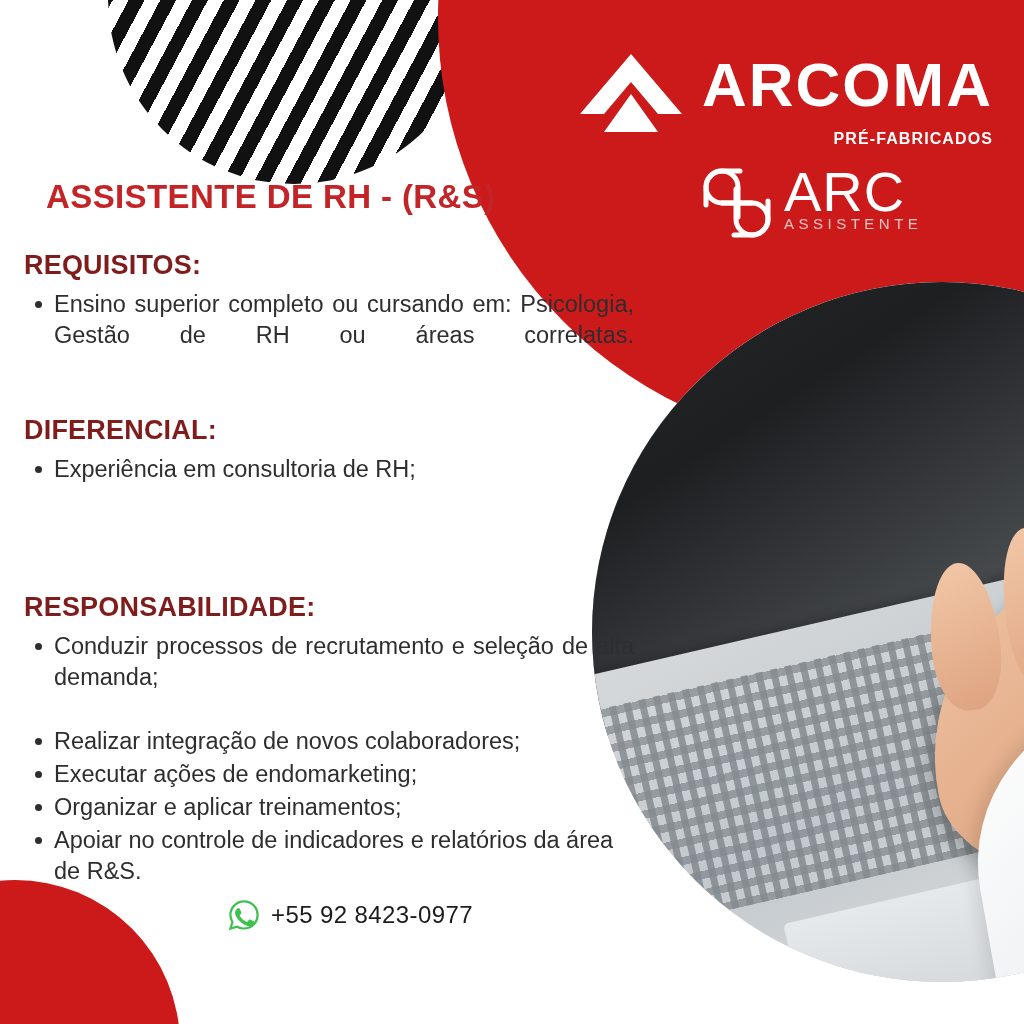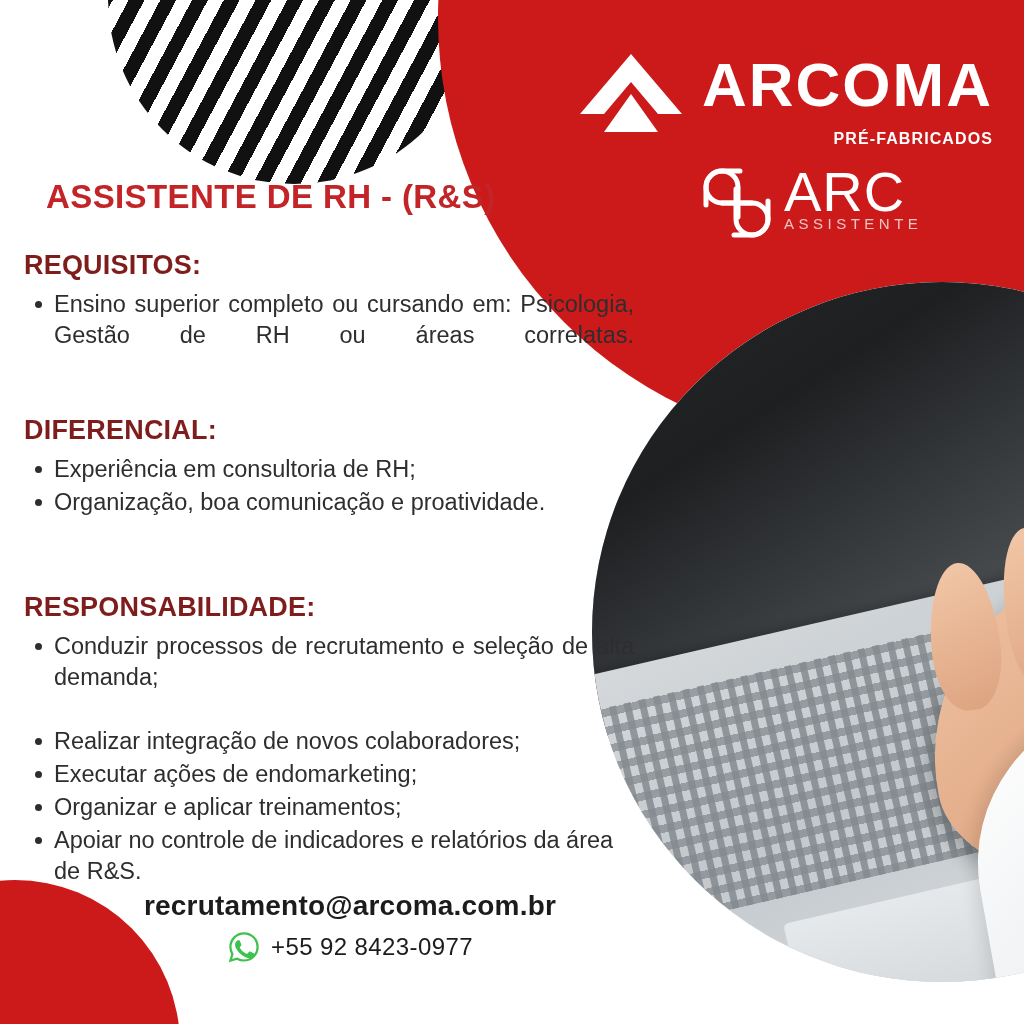--- a/index.html
+++ b/index.html
@@ -283,37 +283,35 @@
     <div class="sec-head">REQUISITOS:</div>
     <ul class="bullets">
       <li class="justify">Ensino superior completo ou cursando em: Psicologia, Gestão de RH ou áreas correlatas.</li>
     </ul>
   </div>
 
   <div class="section sec-diferencial">
     <div class="sec-head">DIFERENCIAL:</div>
     <ul class="bullets">
       <li>Experiência em consultoria de RH;</li>
-      <li>Organização, boa comunicação e proatividade.</li>
     </ul>
   </div>
 
   <div class="section sec-responsabilidade">
     <div class="sec-head">RESPONSABILIDADE:</div>
     <ul class="bullets">
       <li class="justify">Conduzir processos de recrutamento e seleção de alta demanda;</li>
       <li>Realizar integração de novos colaboradores;</li>
       <li>Executar ações de endomarketing;</li>
       <li>Organizar e aplicar treinamentos;</li>
       <li>Apoiar no controle de indicadores e relatórios da área de R&amp;S.</li>
     </ul>
   </div>
 
   <div class="contact">
-    <div class="email">recrutamento@arcoma.com.br</div>
     <div class="phone-row">
       <svg class="wa-icon" viewBox="0 0 32 32">
         <path d="M16 3.2C8.9 3.2 3.2 8.9 3.2 16c0 2.4.7 4.7 1.9 6.7L3.2 28.8l6.3-1.8c1.9 1.1 4.1 1.7 6.5 1.7 7.1 0 12.8-5.7 12.8-12.8S23.1 3.2 16 3.2z" fill="none" stroke="#3fc14f" stroke-width="2.1"></path>
         <path d="M12.1 10.4c-.3-.7-.6-.7-.9-.7h-.8c-.3 0-.8.1-1.2.6-.4.5-1.6 1.5-1.6 3.7s1.6 4.3 1.8 4.6c.2.3 3.1 4.9 7.6 6.7 3.8 1.5 4.5 1.2 5.3 1.1.8-.1 2.6-1.1 3-2.1.4-1 .4-1.9.3-2.1-.1-.2-.4-.3-.9-.5-.4-.2-2.6-1.3-3-1.4-.4-.1-.7-.2-1 .2-.3.4-1.1 1.4-1.4 1.7-.3.3-.5.3-.9.1-.5-.2-2-.7-3.7-2.3-1.4-1.2-2.3-2.7-2.6-3.2-.3-.4 0-.7.2-.9.2-.2.4-.5.7-.8.2-.3.3-.5.4-.8.1-.3.1-.6 0-.8-.1-.2-1-2.4-1.3-3.1z" fill="#3fc14f"></path>
       </svg>
       <div class="phone">+55 92 8423-0977</div>
     </div>
   </div>
 
 </div>

